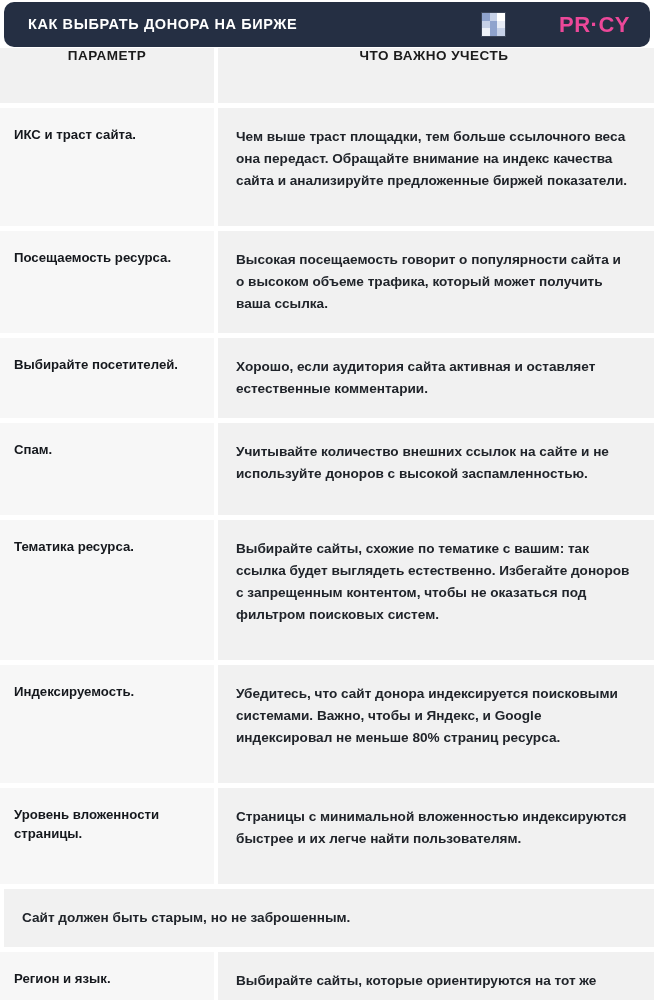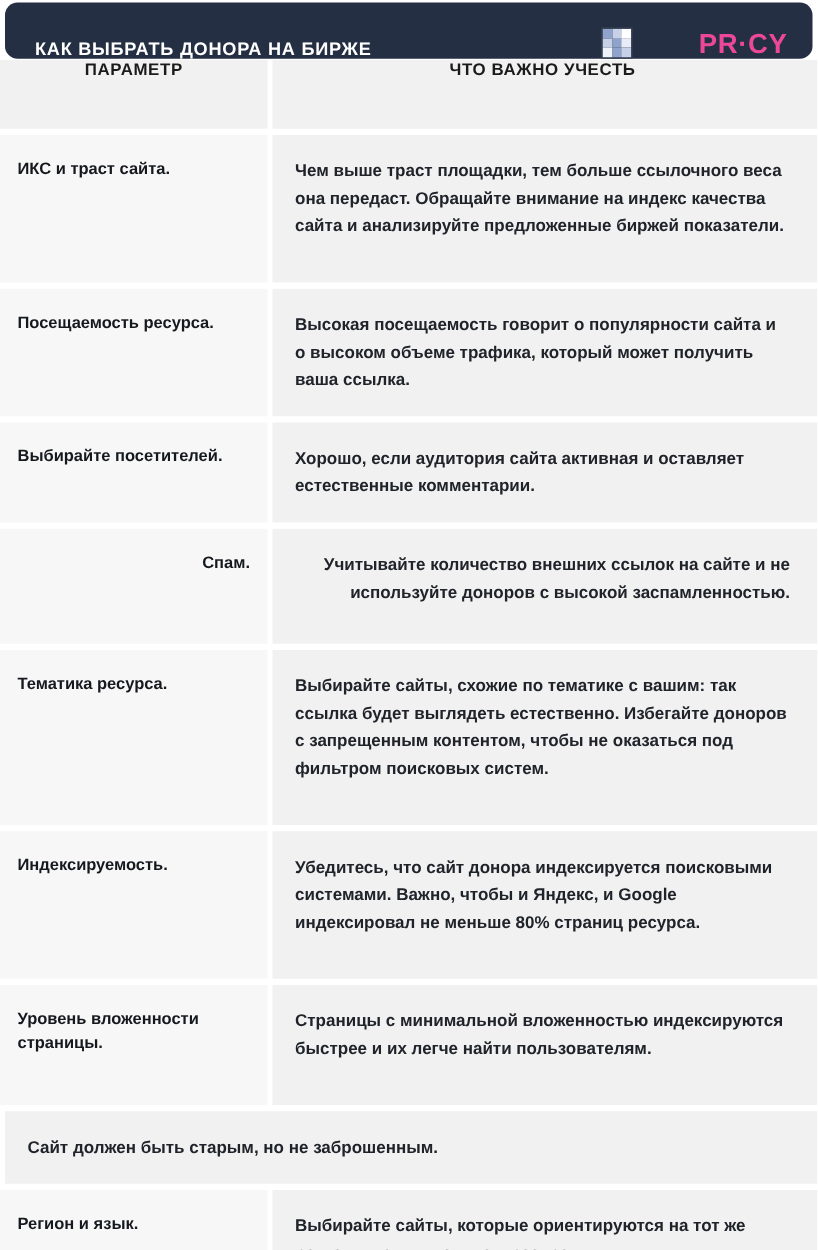--- a/index.html
+++ b/index.html
@@ -27,21 +27,21 @@
   
   .banner {
     position: absolute;
     left: 4px;
     top: 2px;
     width: 646px;
     height: 45px;
     background: #252f43;
     border-radius: 10px;
     display: flex;
-    align-items: flex-end;
+    align-items: center;
     justify-content: space-between;
     box-sizing: border-box;
     padding: 0 20px 0 24px;
   }
   .banner-title {
     color: #ffffff;
     font-size: 14.5px;
     font-weight: bold;
     letter-spacing: 0.6px;
     text-transform: uppercase;
@@ -148,21 +148,21 @@
     font-size: 13.6px;
     font-weight: bold;
     color: #20242a;
     line-height: 1.62;
   }
 
   
   .row.r0 .cell-param, .row.r0 .cell-detail { min-height: 118px; }
   .row.r1 .cell-param, .row.r1 .cell-detail { min-height: 96px; }
   .row.r2 .cell-param, .row.r2 .cell-detail { min-height: 70px; }
-  .row.r3 .cell-param, .row.r3 .cell-detail { min-height: 92px; text-align: right; }
+  .row.r3 .cell-param, .row.r3 .cell-detail { min-height: 92px; }
   .row.r4 .cell-param, .row.r4 .cell-detail { min-height: 140px; }
   .row.r5 .cell-param, .row.r5 .cell-detail { min-height: 118px; }
   .row.r6 .cell-param, .row.r6 .cell-detail { min-height: 96px; }
   .row.r7 .cell-param, .row.r7 .cell-detail { min-height: 48px; }
   .row.r8 .cell-param, .row.r8 .cell-detail { min-height: 72px; }
 </style>
 </head>
 <body>
 
 <div class="infographic">

